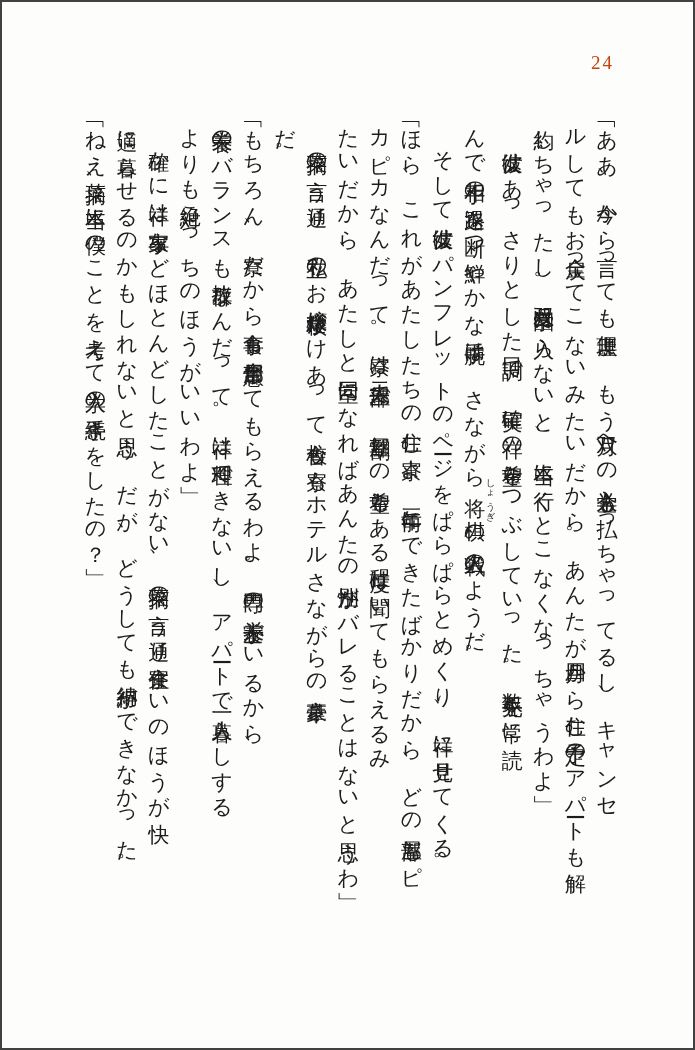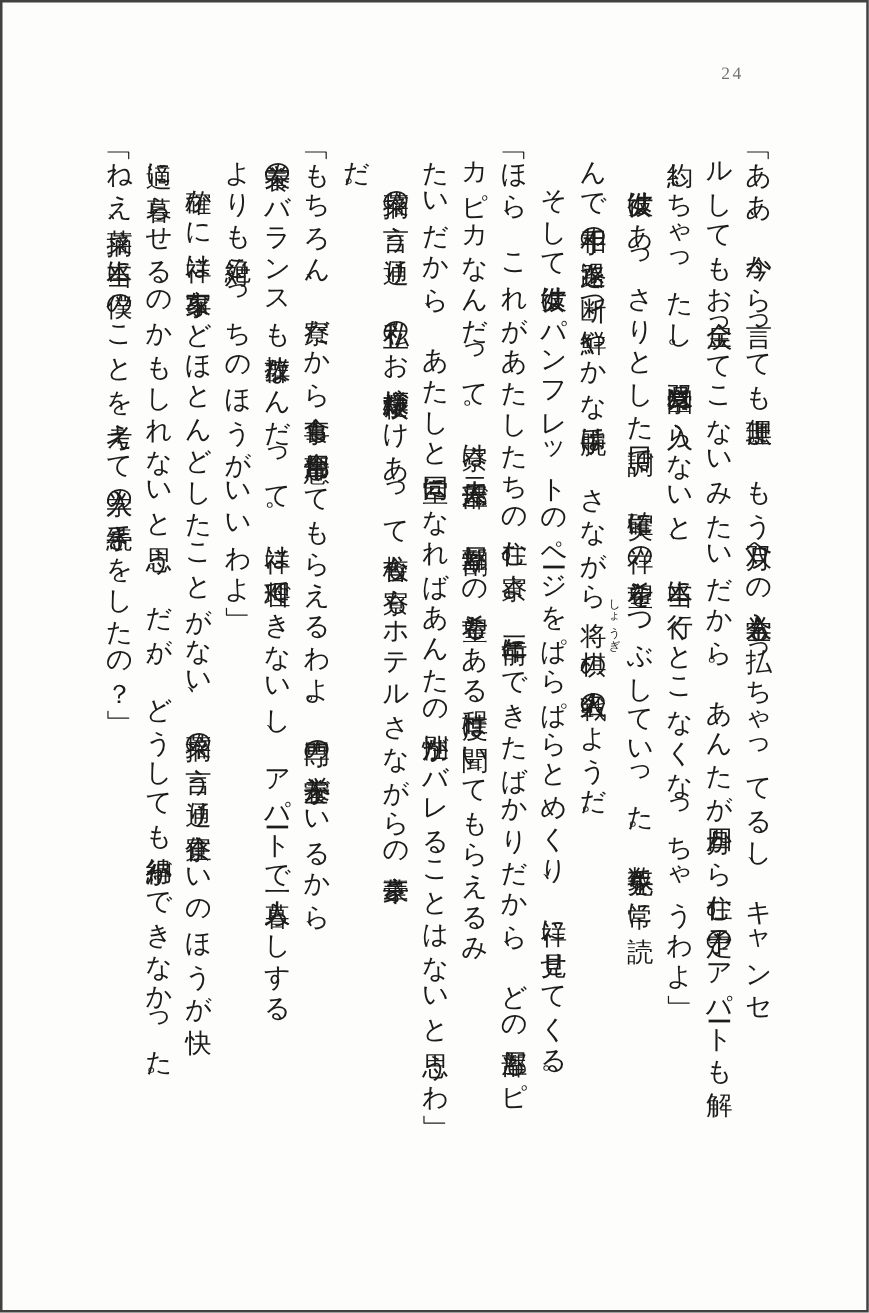--- a/index.html
+++ b/index.html
@@ -18,24 +18,24 @@
   .page {
     position: absolute;
     inset: 0;
     box-sizing: border-box;
     border: 2px solid #414141;
     background: #fdfdfc;
   }
   .page-number {
     position: absolute;
     top: 50px;
-    right: 98px;
-    font-size: 14px;
+    right: 79px;
+    font-size: 19px;
     letter-spacing: 2px;
-    color: #737373;
+    color: #c2410c;
   }
   .text-block {
     position: absolute;
     top: 112px;
     right: 71px;
     height: 860px;
     writing-mode: vertical-rl;
     text-orientation: mixed;
     font-size: 21px;
     line-height: 31.6px;

